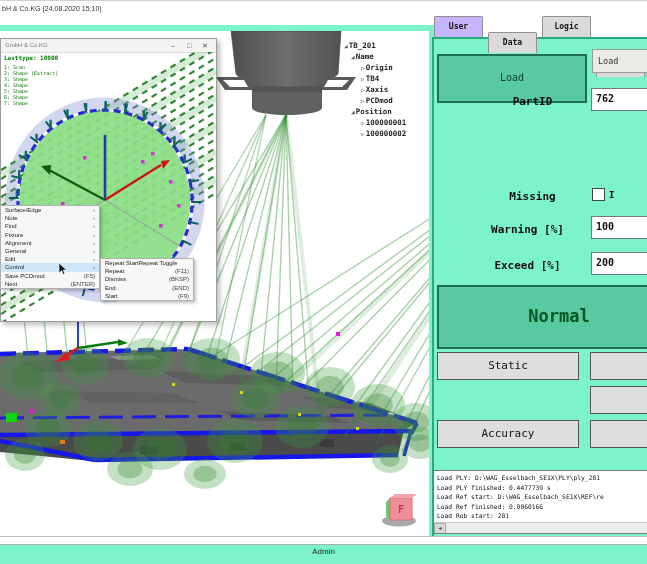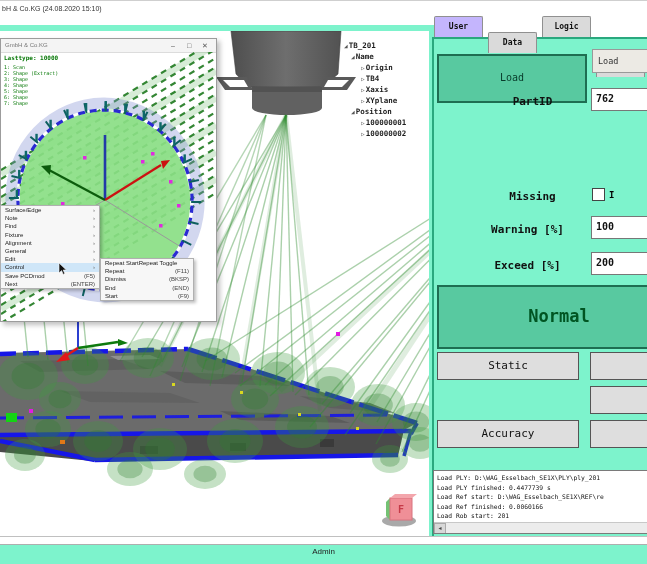--- a/index.html
+++ b/index.html
@@ -365,21 +365,21 @@
         <div>7: Shape</div>
       </div>
     </div>
 
     <div class="abs" id="tree">
       <div class="trow"><span class="exp">◢</span><span>TB_201</span></div>
       <div class="trow lvl1"><span class="exp">◢</span><span>Name</span></div>
       <div class="trow lvl2"><span class="exp">▷</span><span>Origin</span></div>
       <div class="trow lvl2"><span class="exp">▷</span><span>TB4</span></div>
       <div class="trow lvl2"><span class="exp">▷</span><span>Xaxis</span></div>
-      <div class="trow lvl2"><span class="exp">▷</span><span>XYplane</span></div>
+      <div class="trow lvl2"><span class="exp">▷</span><span>PCDmod</span></div>
       <div class="trow lvl1"><span class="exp">◢</span><span>Position</span></div>
       <div class="trow lvl2"><span class="exp">▷</span><span>100000001</span></div>
       <div class="trow lvl2"><span class="exp">▷</span><span>100000002</span></div>
     </div>
 
     <div class="abs menu" id="ctx-menu">
       <div class="mi">
           <span>Surface/Edge</span>
           <span class="ar">›</span>
         </div>

